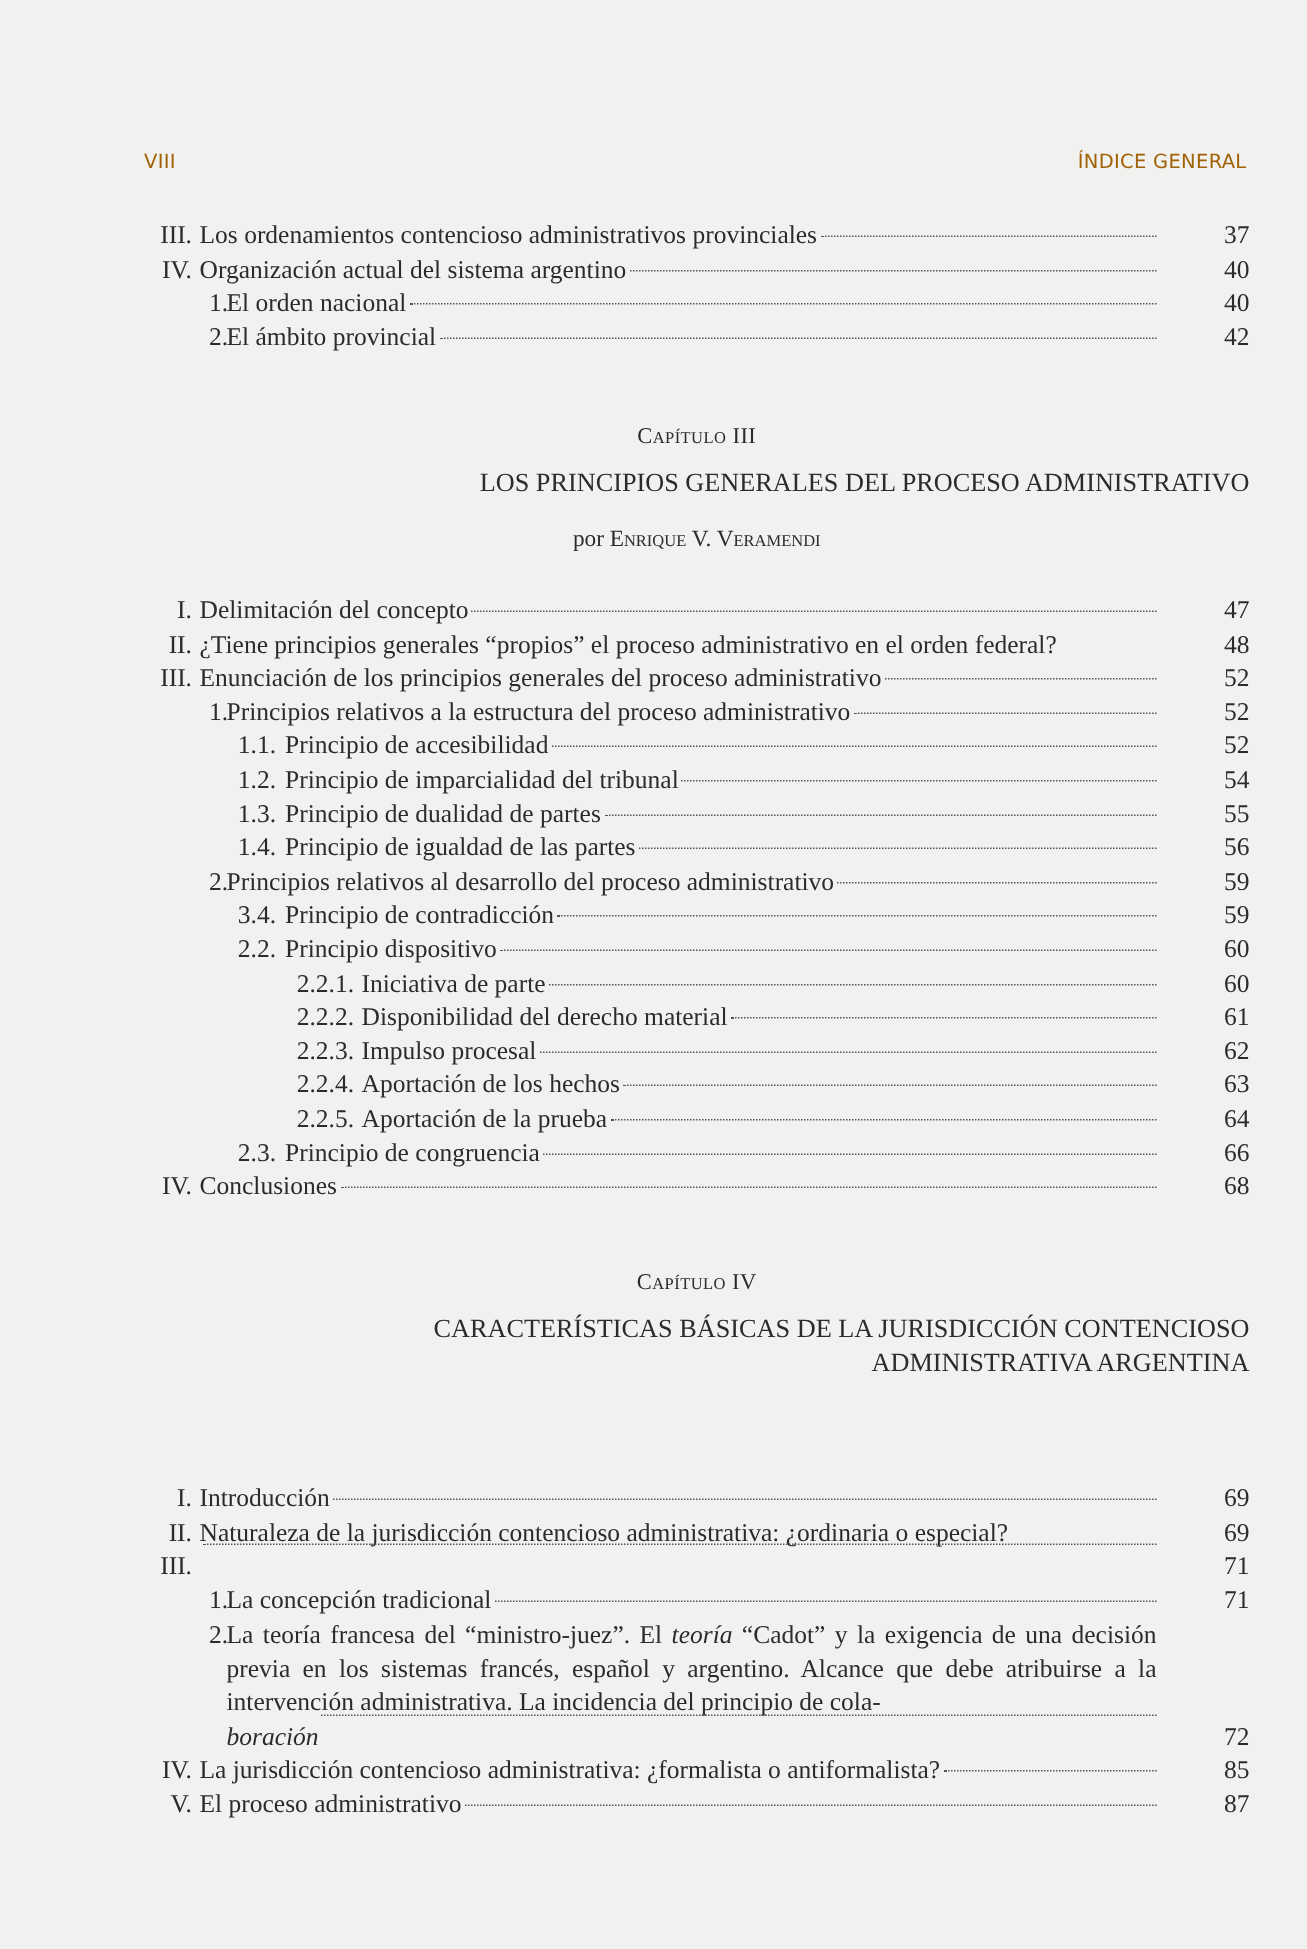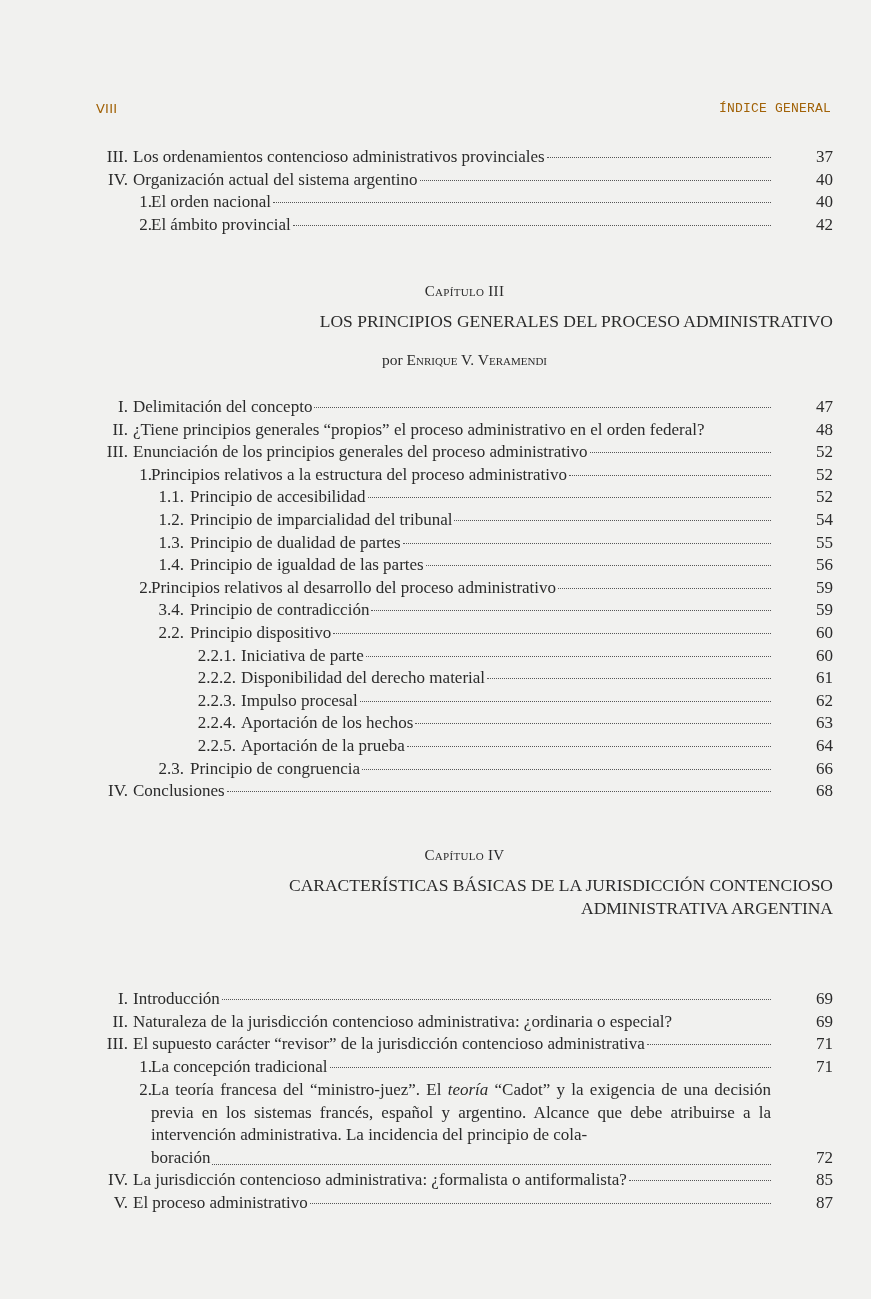--- a/index.html
+++ b/index.html
@@ -11,21 +11,21 @@
     position: relative;
     overflow: hidden;
   }
   .page-header {
     position: absolute; top: 101px; left: 96px; right: 40px;
     height: 22px;
     font-family: "DejaVu Sans", "Liberation Sans", sans-serif;
     font-size: 13px; letter-spacing: 0.2px; color: #a16207;
   }
   .page-number { position: absolute; left: 0; top: 0; }
-  .running-title { position: absolute; right: 0; top: 0; font-family: Liberation Mono, monospace; }
+  .running-title { position: absolute; right: 0; top: 0; }
 
   .toc-block { position: absolute; left: 96px; width: 737px; }
   .toc-row {
     position: relative;
     height: 22.6px;
     font-size: 17px;
     line-height: 22.6px;
     white-space: nowrap;
   }
   .toc-row .num { position: absolute; text-align: right; }
@@ -48,21 +48,21 @@
   .lvl1 .num { left: 34px; width: 22px; }
   .lvl1 .entry { left: 55px; }
   .lvl2 .num { left: 50px; width: 38px; }
   .lvl2 .entry { left: 94px; }
   .lvl3 .num { left: 92px; width: 48px; }
   .lvl3 .entry { left: 145px; }
 
   .multi-row { position: relative; font-size: 17px; line-height: 22.6px; }
   .multi-row .num { position: absolute; left: 34px; width: 22px; text-align: right; }
   .multi-row .text { margin-left: 55px; margin-right: 62px; text-align: justify; }
-  .multi-row .lastline { display: flex; align-items: flex-end; }
+  .multi-row .lastline { display: flex; align-items: flex-start; font-style: italic; }
   .multi-row .leader { flex: 1; border-bottom: 1.5px dotted #555; height: 0; position: relative; top: -4px; margin-left: 2px; }
   .multi-row .page { position: absolute; right: 0; bottom: 0; width: 40px; text-align: right; }
 
   .chapter { position: absolute; left: 96px; width: 737px; text-align: center; }
   .chapter-label { font-size: 15px; font-variant: small-caps; letter-spacing: 0.3px; }
   .chapter-title { font-size: 17.5px; line-height: 23px; margin-top: 10px; text-align: right; }
   .chapter-author { font-size: 15.5px; margin-top: 18px; }
   .author-name { font-variant: small-caps; }
   em { font-style: italic; }
 </style>
@@ -284,21 +284,20 @@
     <div class="toc-row lvl0">
       <span class="num">II.</span>
       <span class="entry">
         <span class="title">Naturaleza de la jurisdicción contencioso administrativa: ¿ordinaria o especial?</span>
       </span>
       <span class="page">69</span>
     </div>
     <div class="toc-row lvl0">
       <span class="num">III.</span>
       <span class="entry">
-        <span class="title">El supuesto carácter “revisor” de la jurisdicción contencioso administrativa</span>
         <span class="leader"></span>
       </span>
       <span class="page">71</span>
     </div>
     <div class="toc-row lvl1">
       <span class="num">1.</span>
       <span class="entry">
         <span class="title">La concepción tradicional</span>
         <span class="leader"></span>
       </span>

